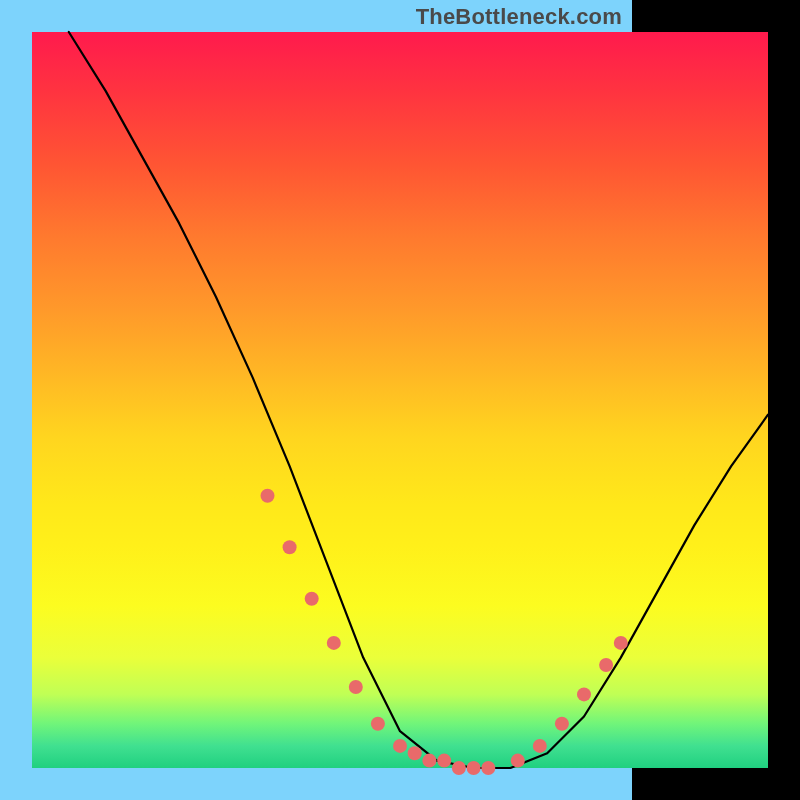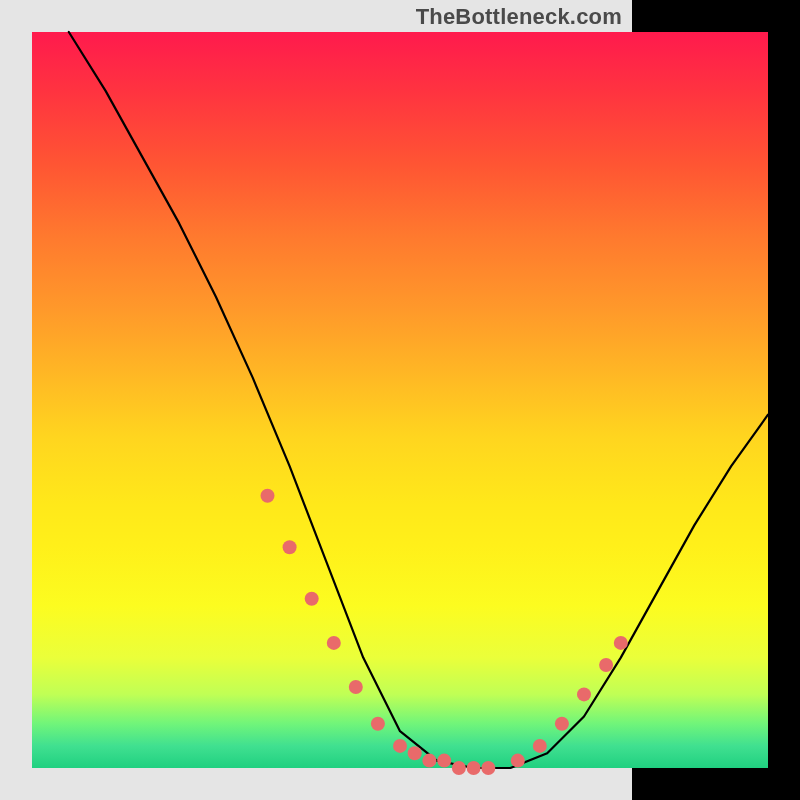--- a/index.html
+++ b/index.html
@@ -8,21 +8,21 @@
     background: #000;
     width: 800px;
     height: 800px;
     overflow: hidden;
     font-family: Arial, Helvetica, sans-serif;
   }
   .frame {
     position: relative;
     width: 632px;
     height: 800px;
-    background: #e5e5e5;
+    background: #7dd3fc;
   }
   .watermark {
     position: absolute;
     top: 4px;
     right: 10px;
     color: #4a4a4a;
     font-size: 22px;
     font-weight: bold;
     z-index: 10;
     letter-spacing: 0.2px;

